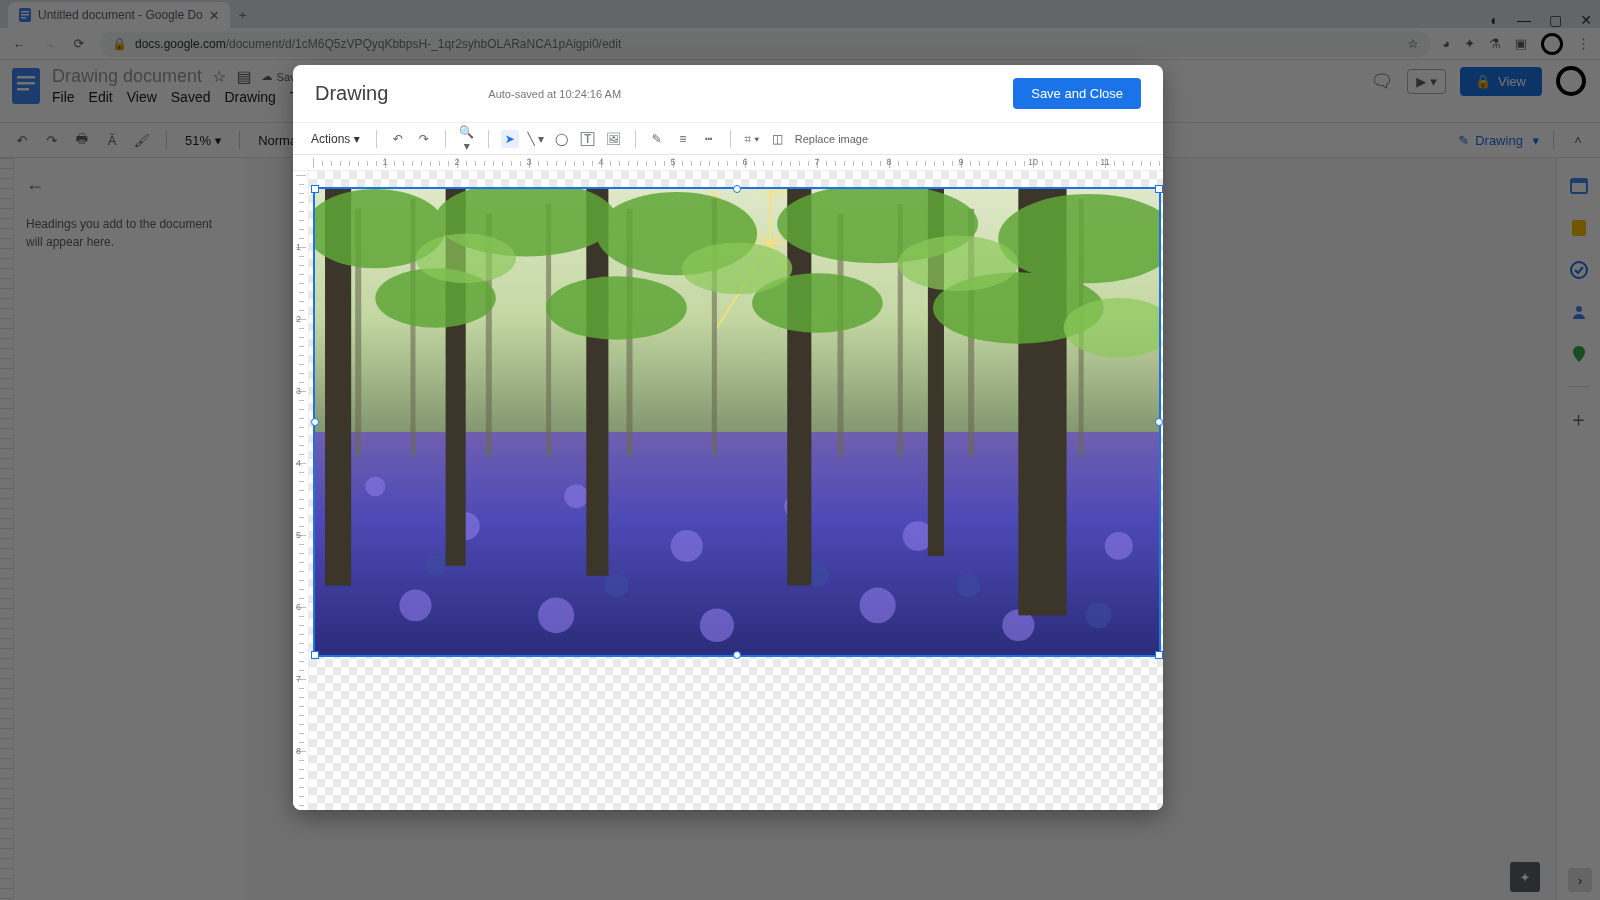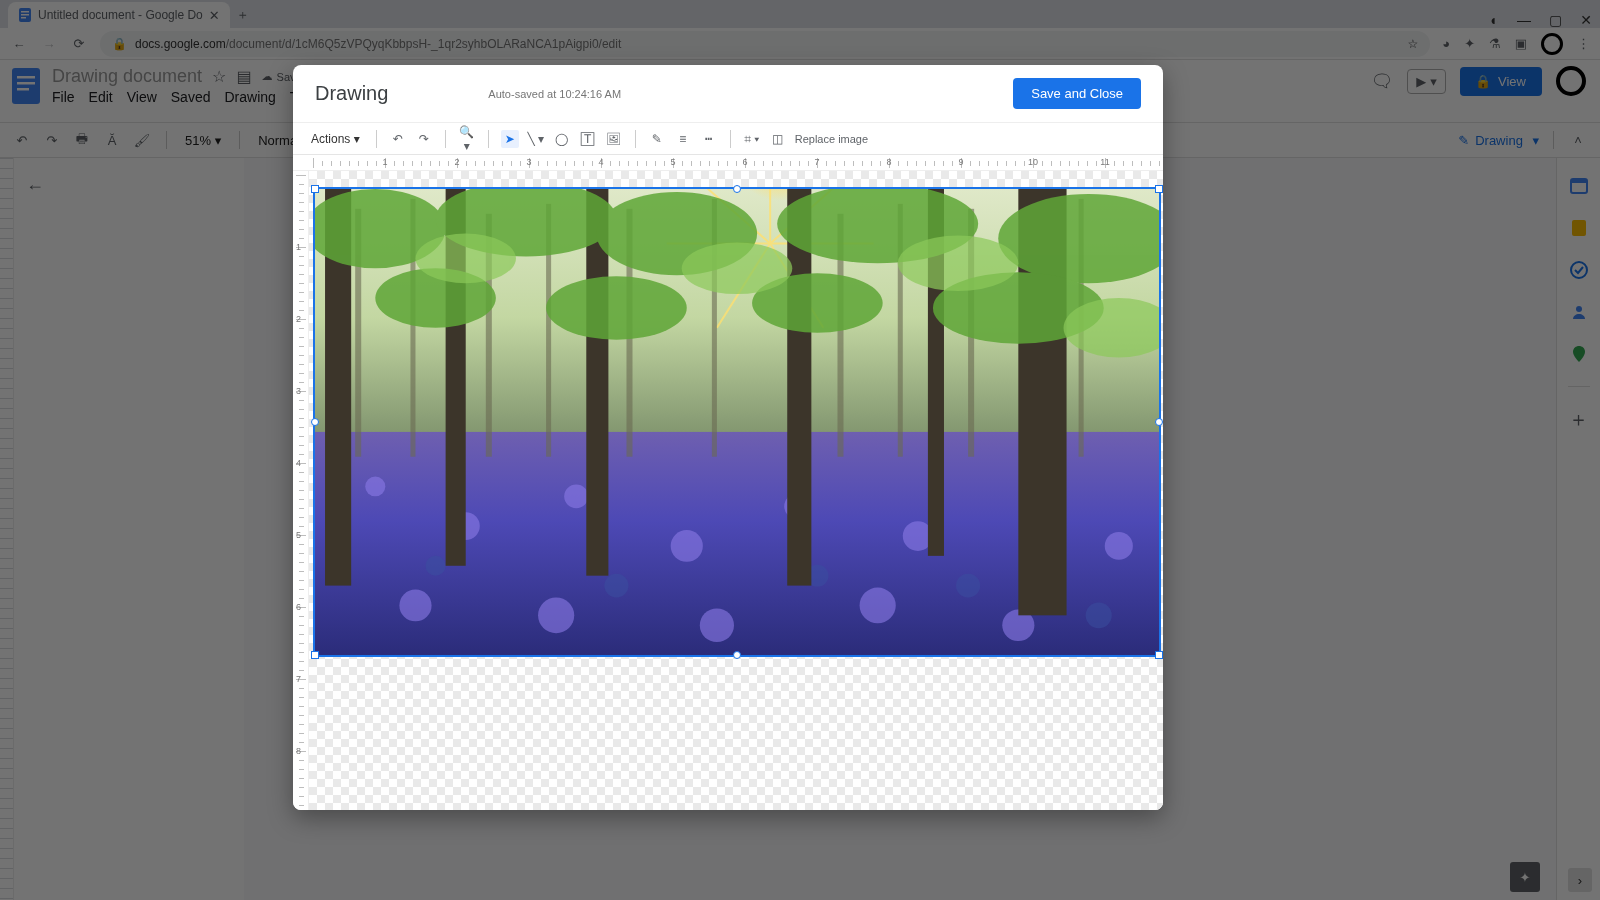--- a/index.html
+++ b/index.html
@@ -195,20 +195,21 @@
     <span class="editing-pill"><span>✎</span><span>Drawing</span>&nbsp;▾</span>
     <div class="sep"></div>
     <span class="tb-ico">˄</span>
   </div>
 </div>
 
 <div class="docs-body">
   <div class="vruler"></div>
   <div class="outline">
     <span class="back-arrow">←</span>
+    <div class="outline-text">Headings you add to the document will appear here.</div>
   </div>
   <div class="page-zone"></div>
   <div class="side-panel">
     <div class="sico">
         <svg width="18" height="18">
           <rect x="1" y="2" width="16" height="14" rx="2" fill="none" stroke="#4285f4" stroke-width="2"></rect>
           <rect x="1" y="2" width="16" height="4" fill="#4285f4"></rect>
         </svg>
       </div>
     <div class="sico">

